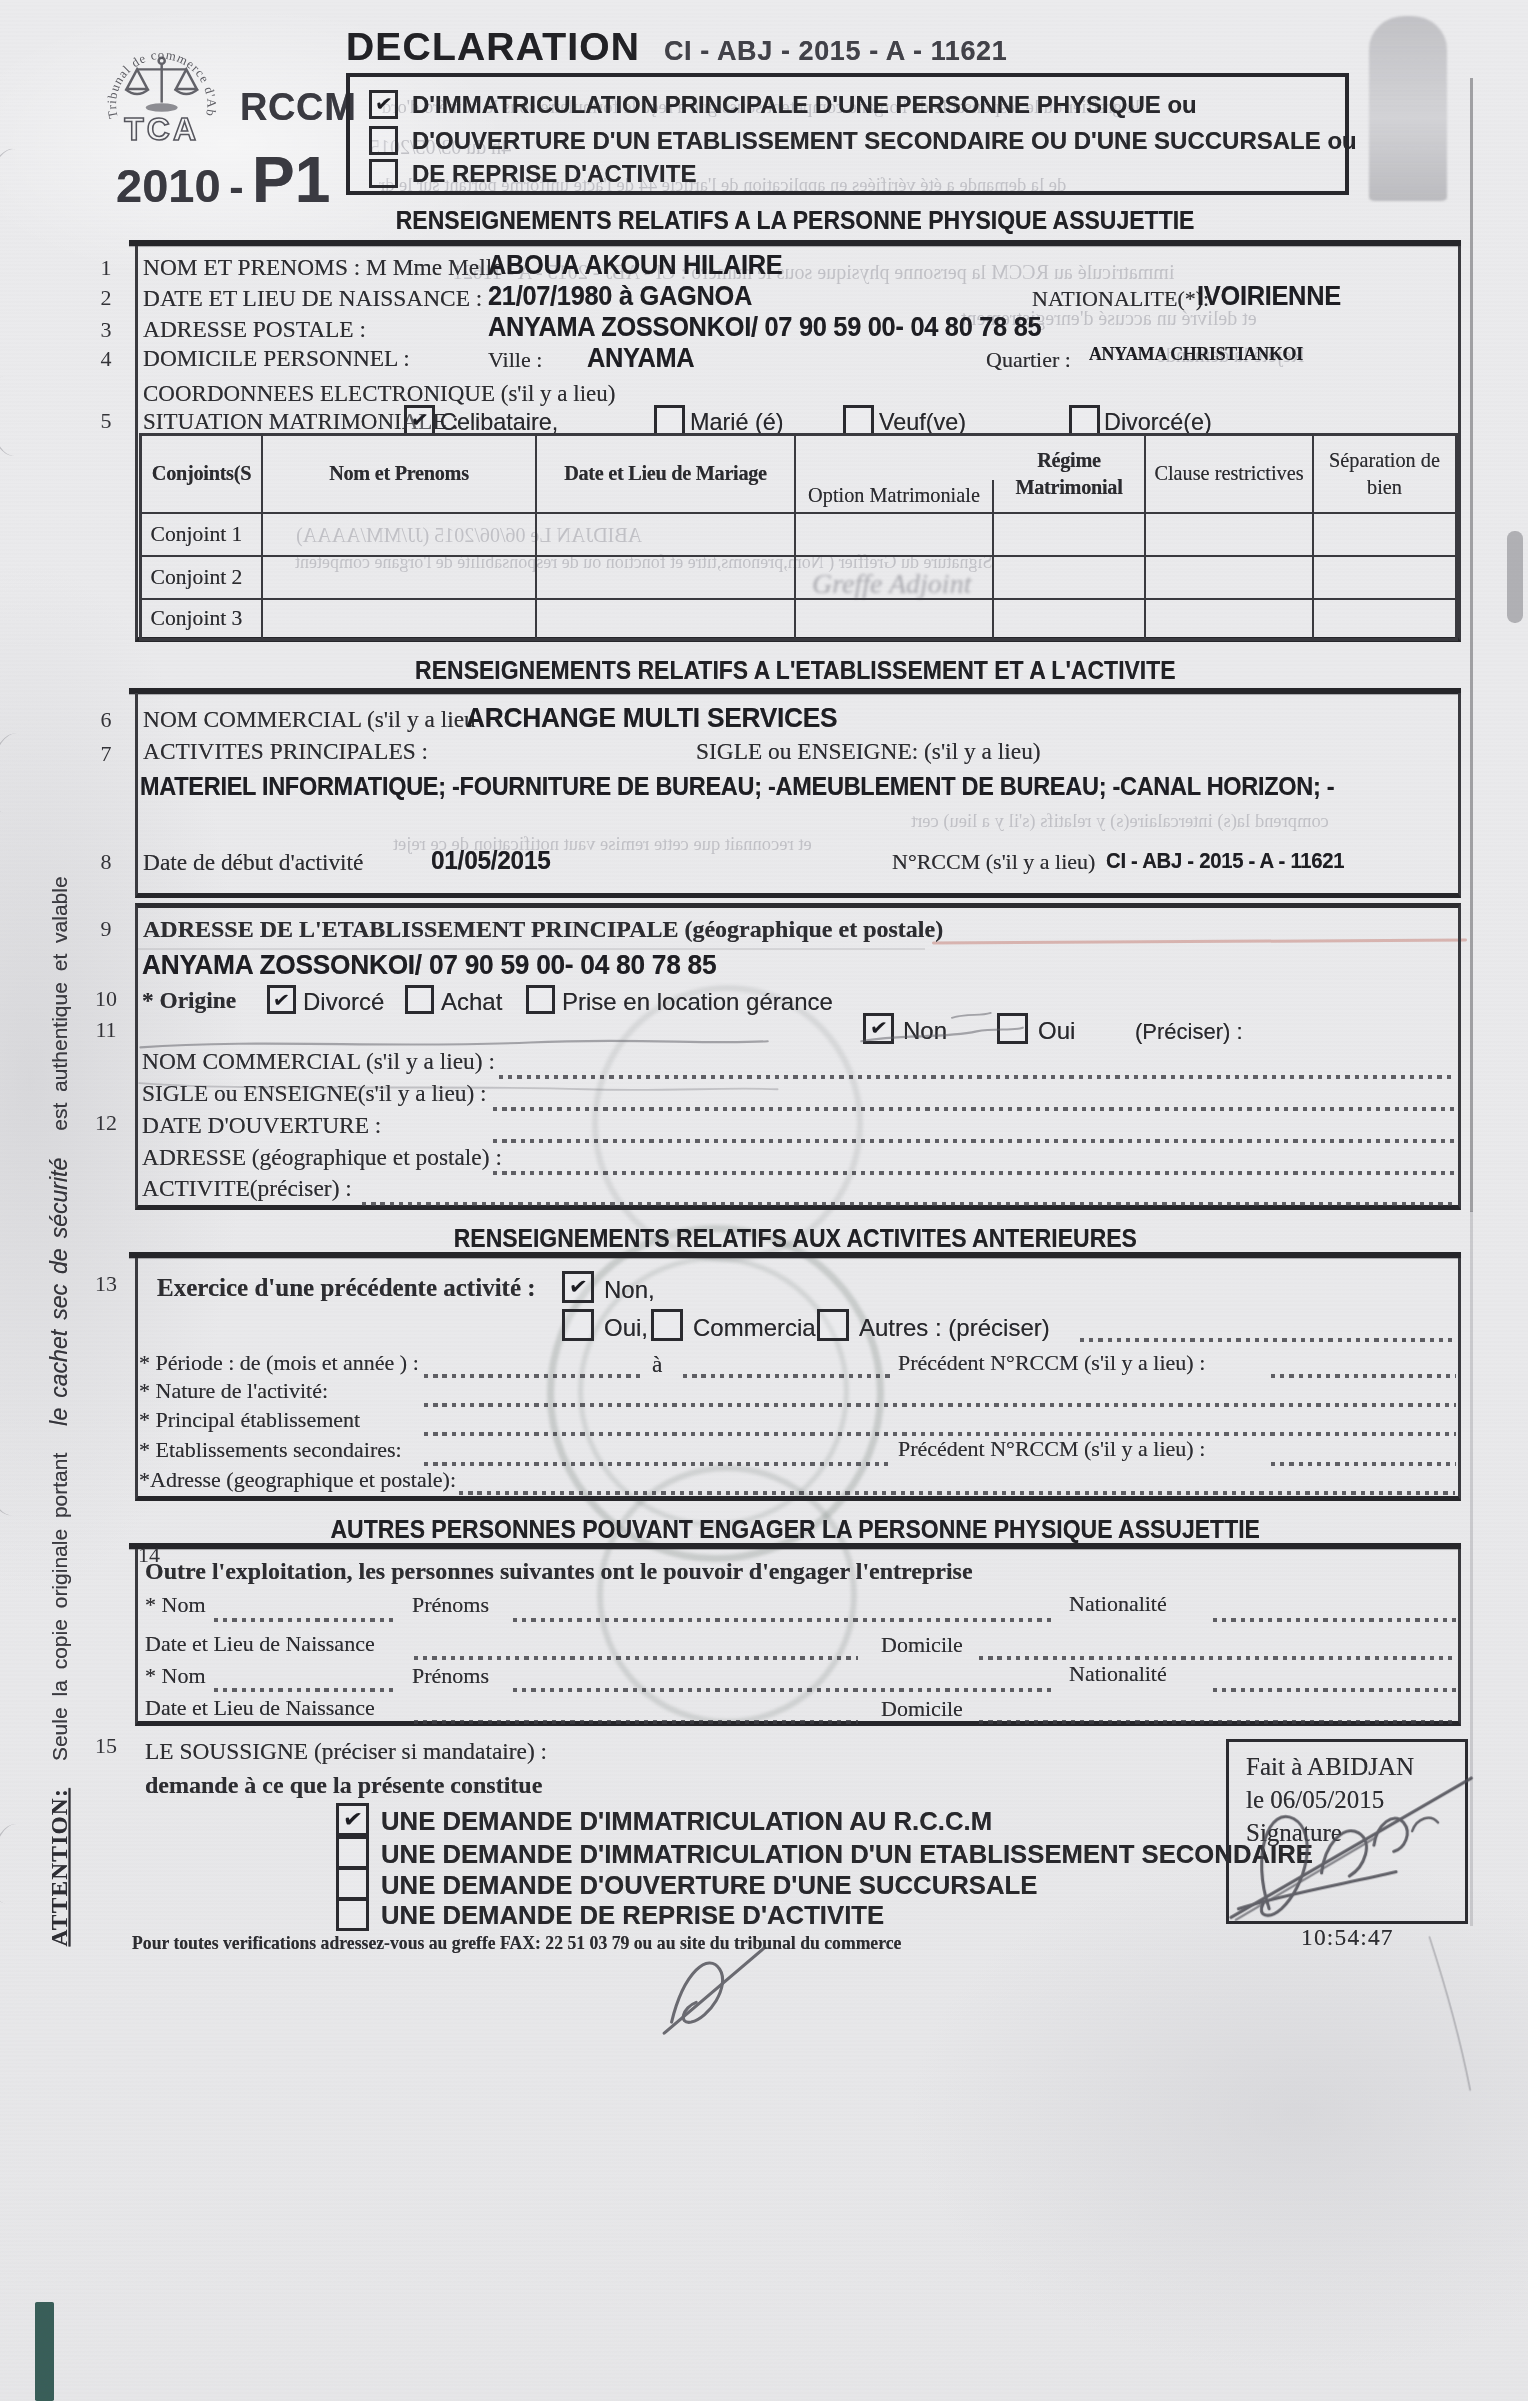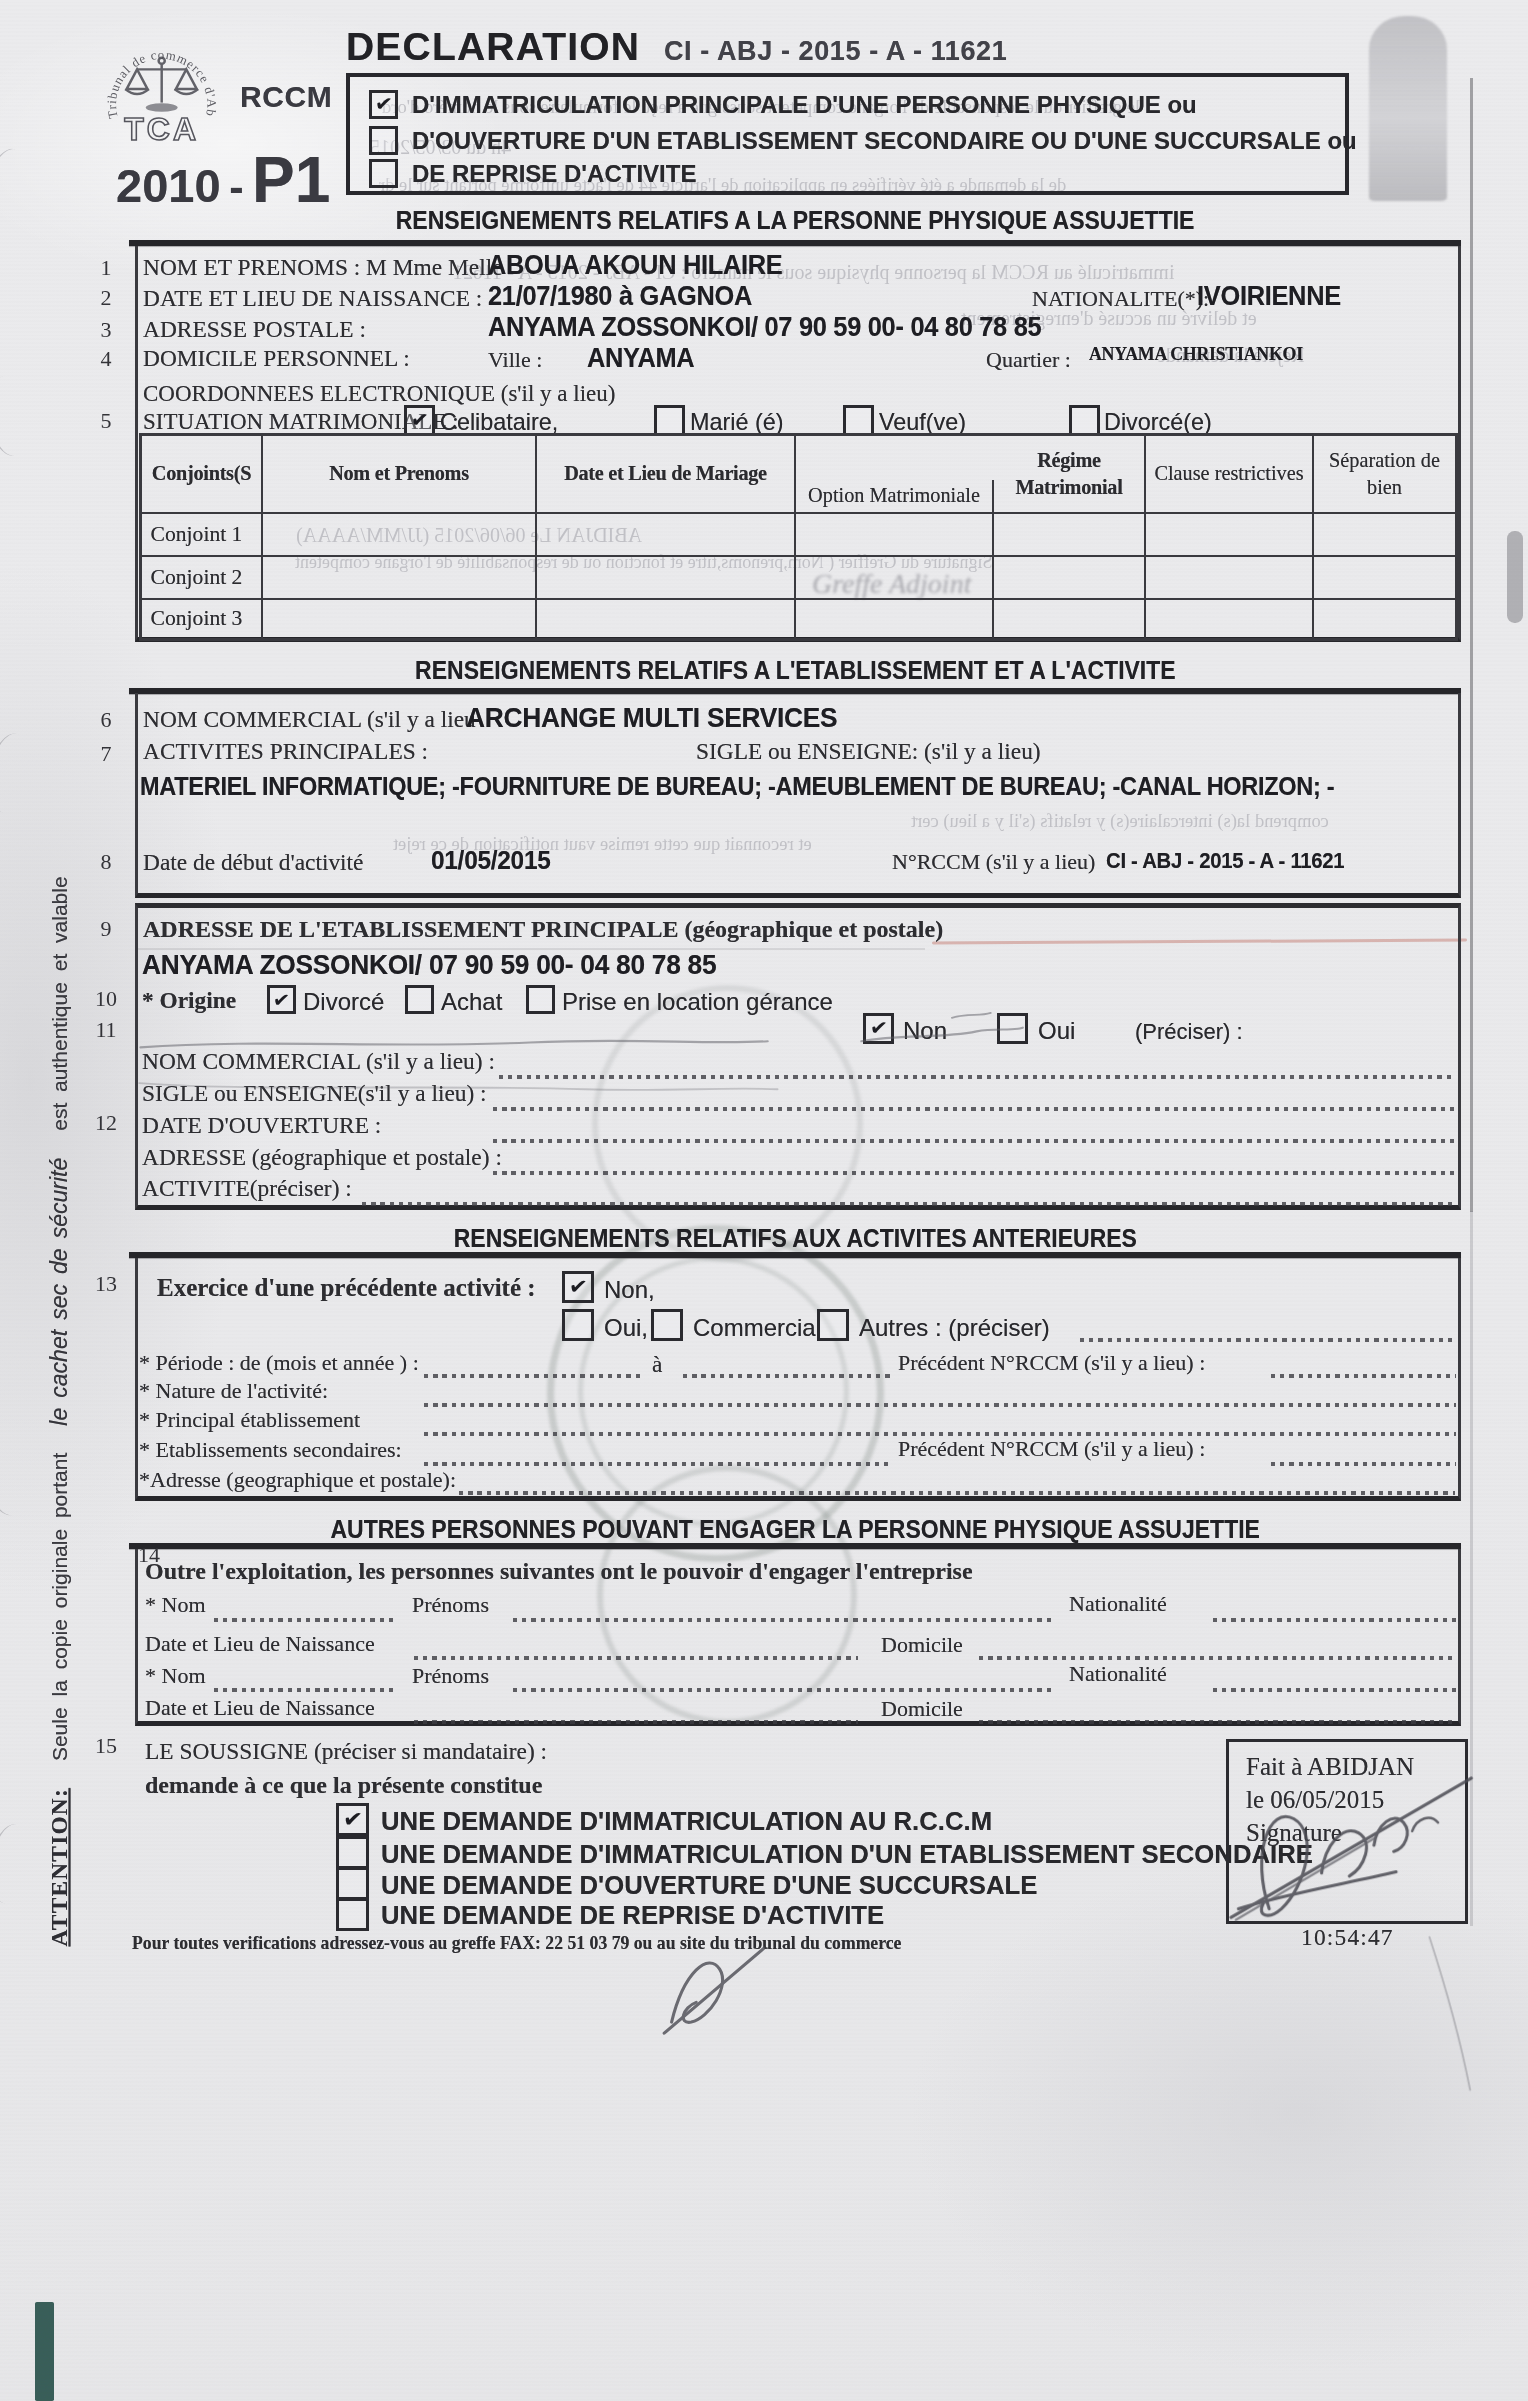--- a/index.html
+++ b/index.html
@@ -90,21 +90,21 @@
       <line x1="57" y1="64" x2="137" y2="64"></line>
       <circle cx="97" cy="50" r="5"></circle>
       <path d="M57,64 L40,96 L74,96 Z"></path>
       <path d="M38,96 Q57,112 76,96"></path>
       <path d="M137,64 L120,96 L154,96 Z"></path>
       <path d="M118,96 Q137,112 156,96"></path>
       <ellipse cx="97" cy="126" rx="26" ry="7" fill="#4a4a52" stroke="none" opacity=".7"></ellipse>
     </g>
     <text x="97" y="178" text-anchor="middle" font-family="Liberation Sans, sans-serif" font-weight="700" font-size="52" letter-spacing="5" fill="none" stroke="#55555d" stroke-width="2.5">TCA</text>
   </svg>
-  <div class="abs sans b ink" style="left:240px;top:80px;font-size:30px;color:#3a3a41;letter-spacing:0.6px;">RCCM</div>
+  <div class="abs sans b ink" style="left:240px;top:86px;font-size:38px;color:#3a3a41;letter-spacing:0.6px;">RCCM</div>
   <div class="abs" style="left:116px;top:143px;display:flex;align-items:baseline;gap:8.6px;font-family:'Liberation Sans',sans-serif;font-weight:700;color:#3a3a41;">
     <span class="ink" style="font-size:47px;">2010</span>
     <span class="ink" style="font-size:43px;">-</span>
     <span class="ink" style="font-size:64px;">P1</span>
   </div>
   <div class="abs sans ink" style="left:346px;top:25px;font-size:39px;font-weight:800;letter-spacing:1.2px;color:#222226;">DECLARATION</div>
   <div class="abs sans b ink" style="left:664px;top:36px;font-size:27px;color:#424249;letter-spacing:0.6px;">CI - ABJ - 2015 - A - 11621</div>
 
   <div class="abs" style="left:346px;top:73px;width:1003px;height:122px;border:4.3px solid #28282d;box-sizing:border-box;"></div>
   <div class="cb" style="left:369px;top:90px;width:23.4px;height:23.4px;">

